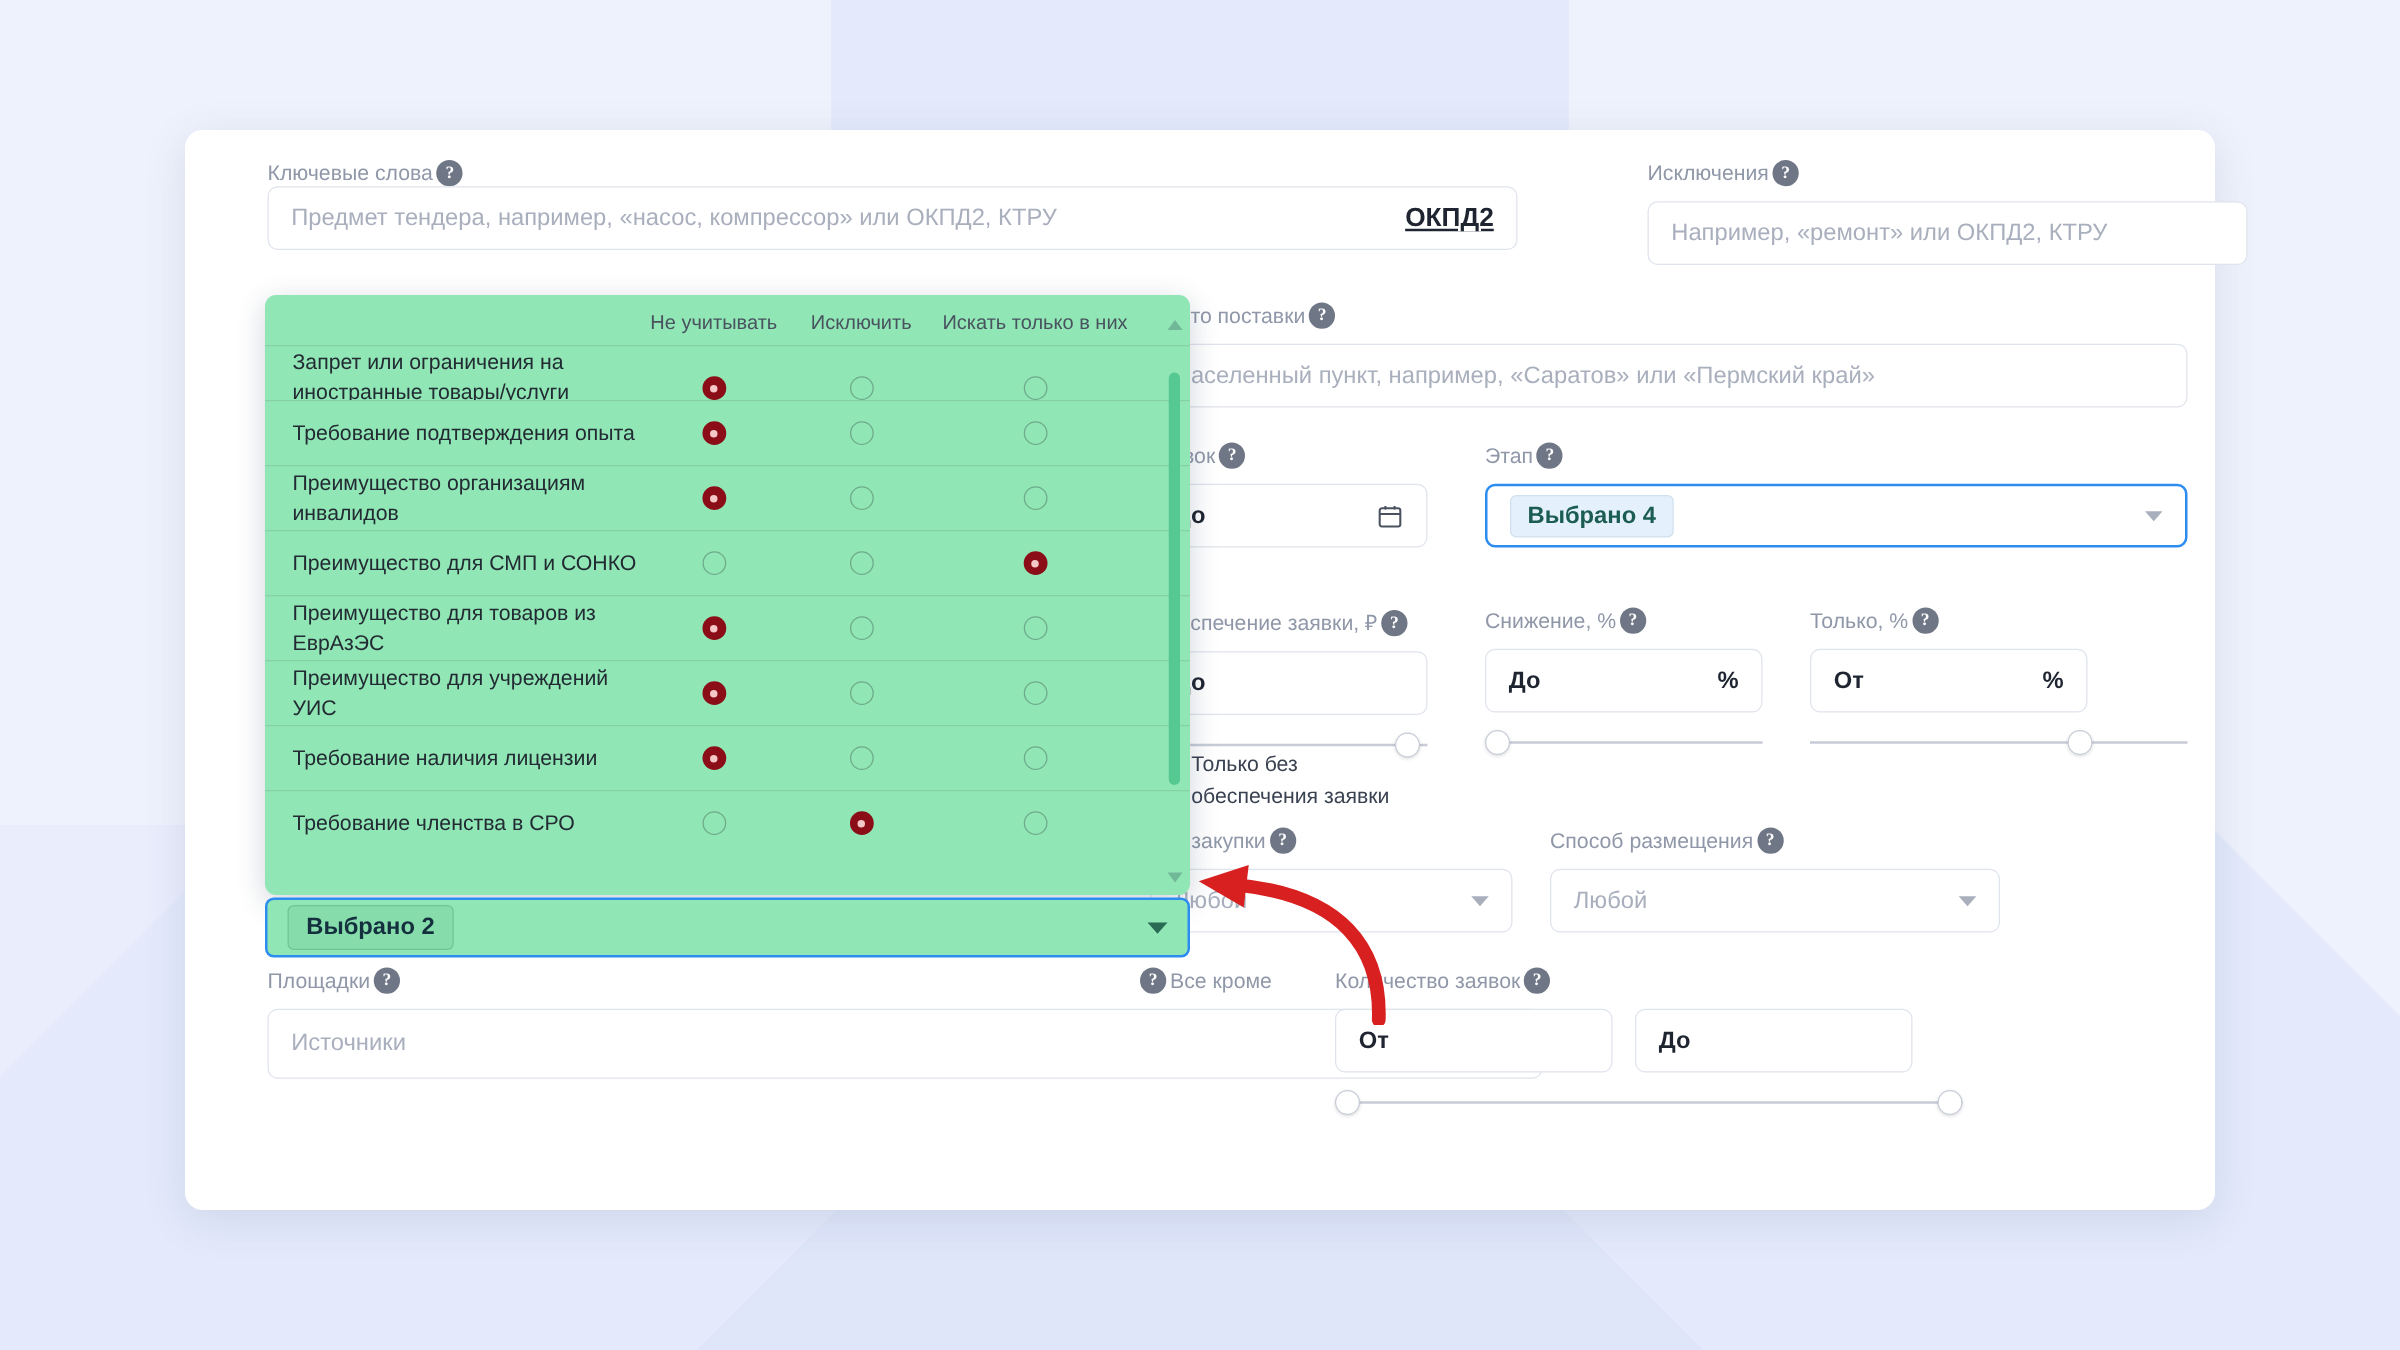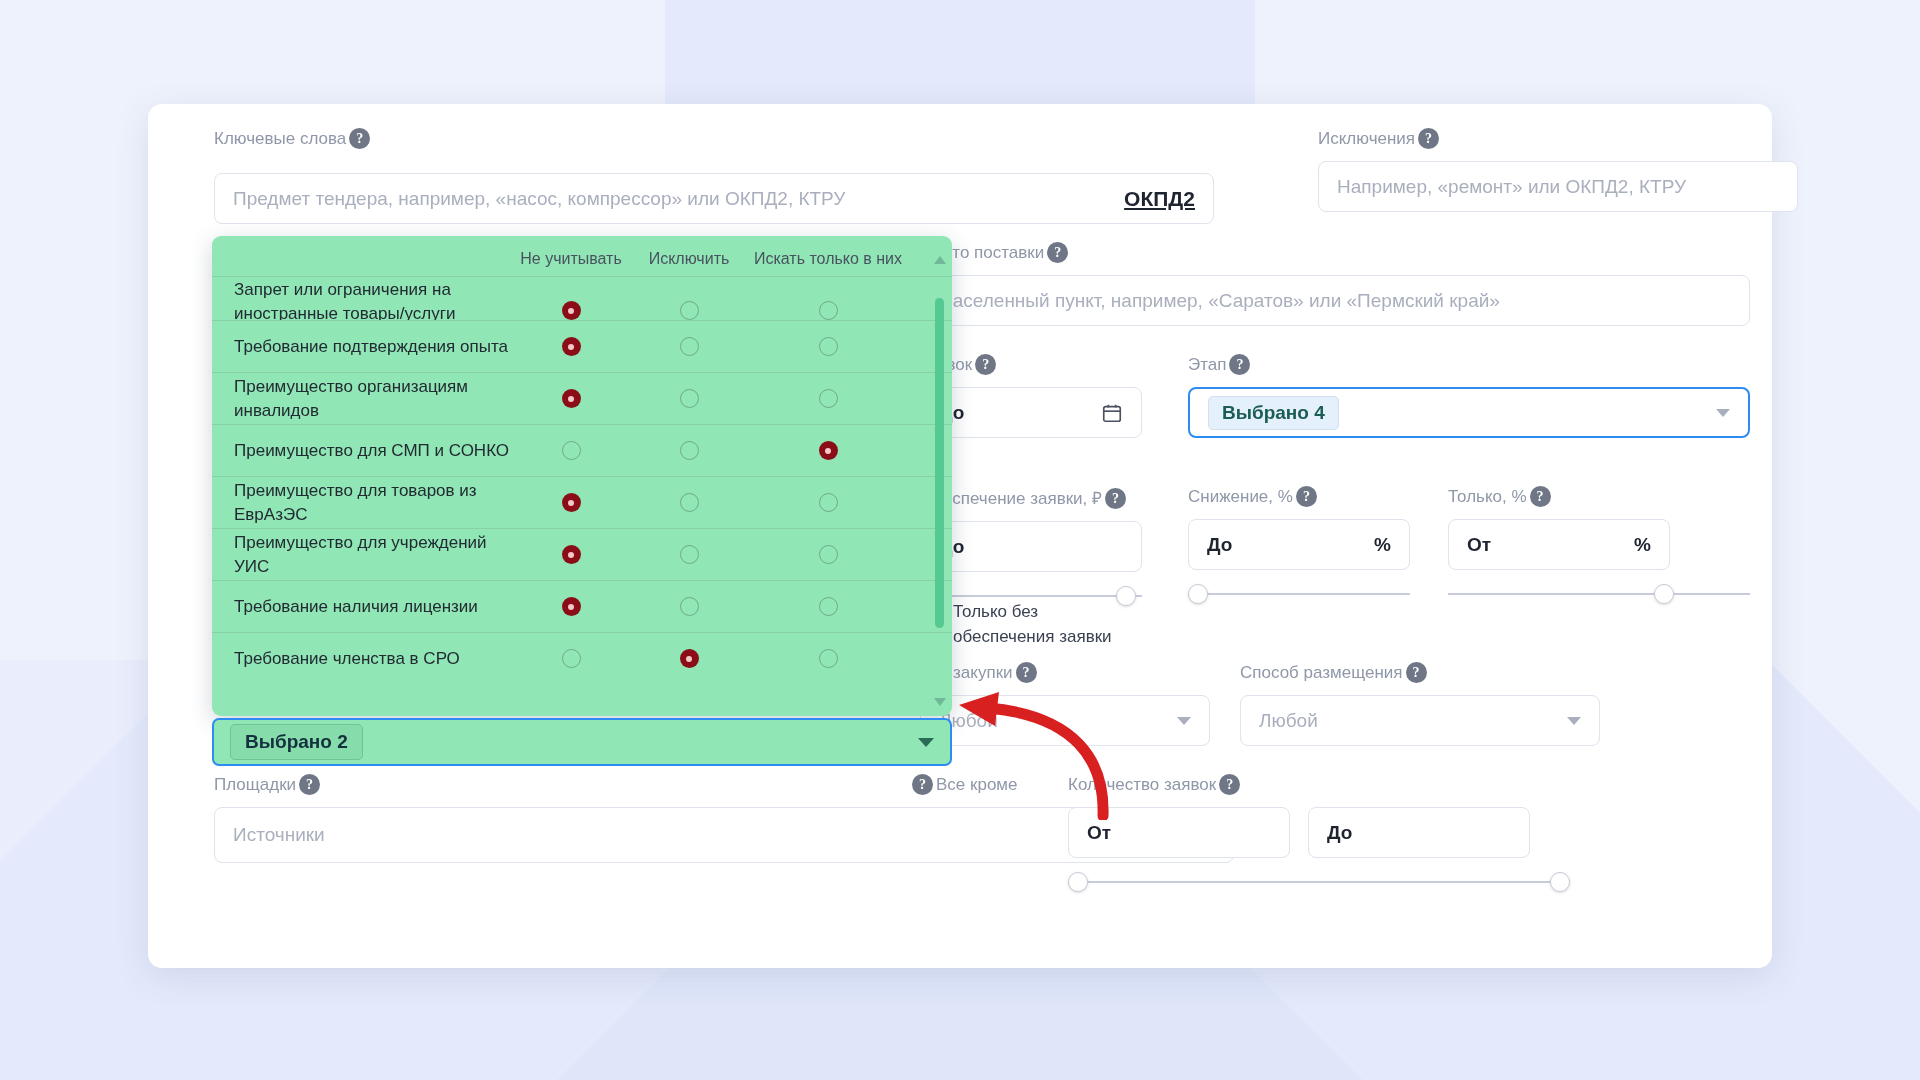--- a/index.html
+++ b/index.html
@@ -247,21 +247,21 @@
 <div class="bg-diag-r"></div>
 <div class="bg-diag-c"></div>
 
 <div class="card">
 
   <div style="position:absolute; left:66px; top:24px; width:1000px;">
     <div class="field-label">
       <span>Ключевые слова</span>
       <span class="help-icon">?</span>
     </div>
-    <div class="input" style="margin-top:24px;align-items:center;">
+    <div class="input" style="margin-top:0;align-items:center;">
       <span>Предмет тендера, например, «насос, компрессор» или ОКПД2, КТРУ</span>
       <span class="suffix">ОКПД2</span>
     </div>
   </div>
 
   <div style="position:absolute; left:1122px; top:24px; width:480px;margin-left:48px;">
     <div class="field-label">
       <span>Исключения</span>
       <span class="help-icon">?</span>
     </div>

